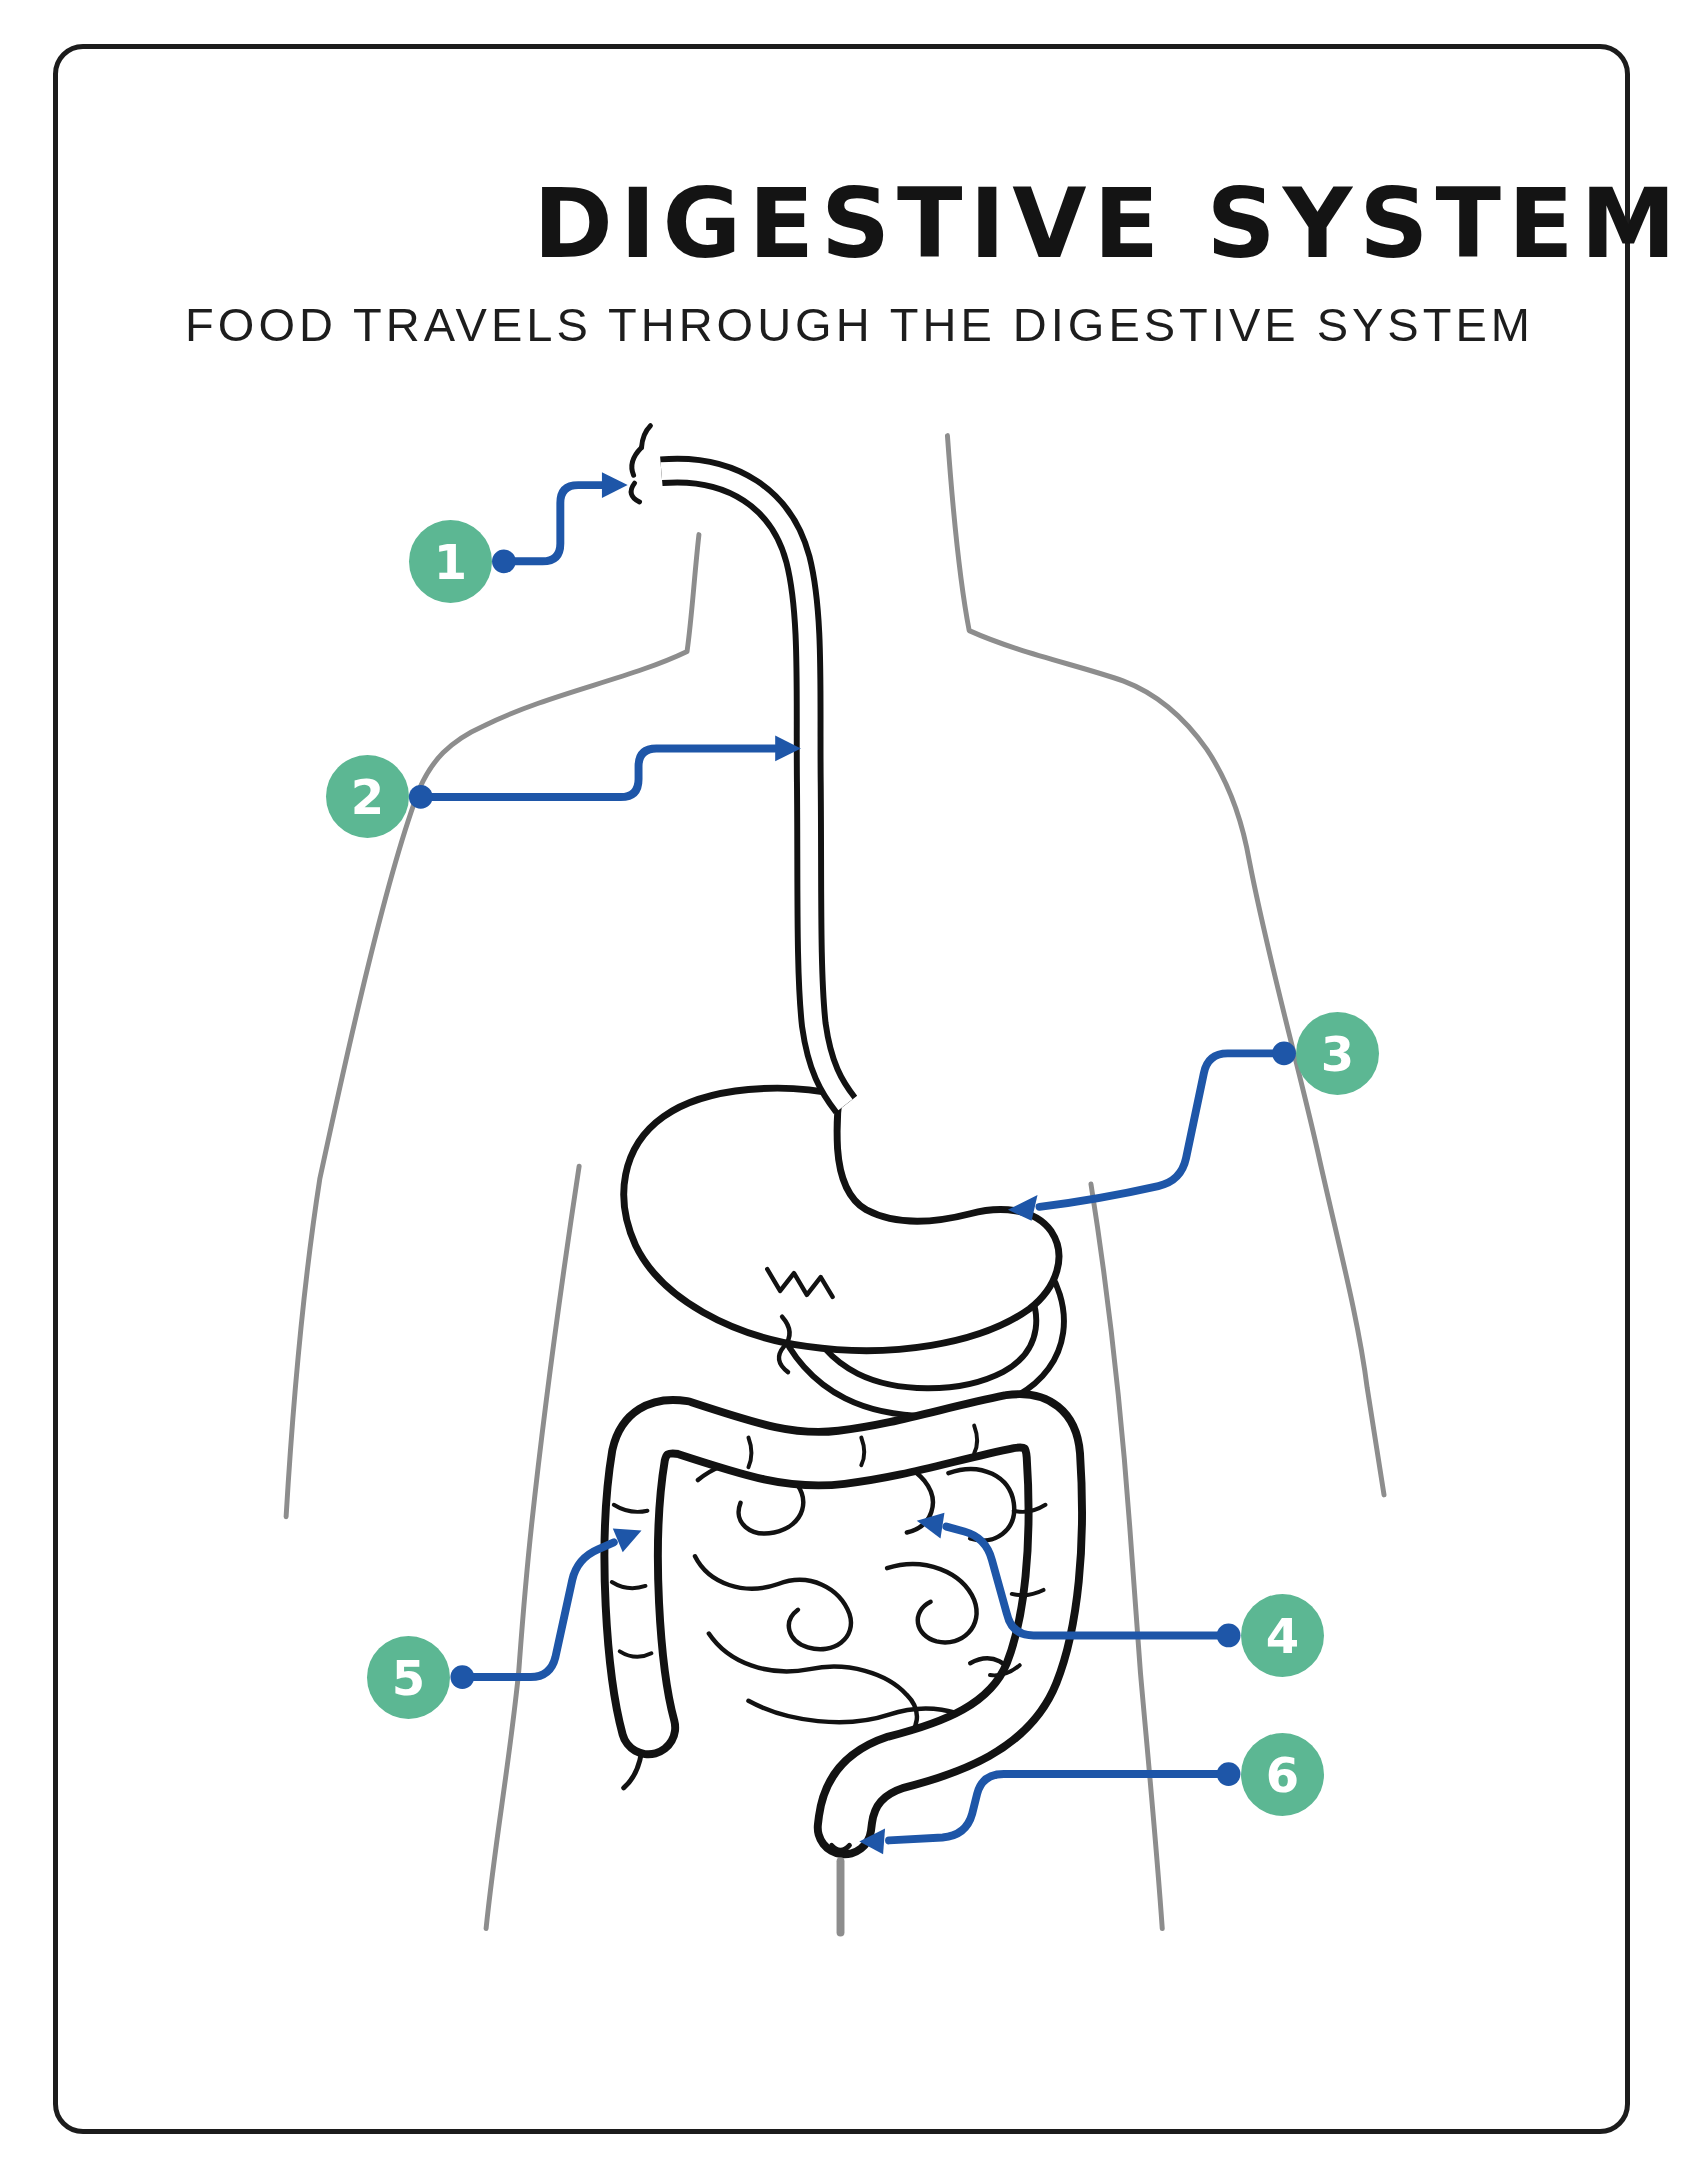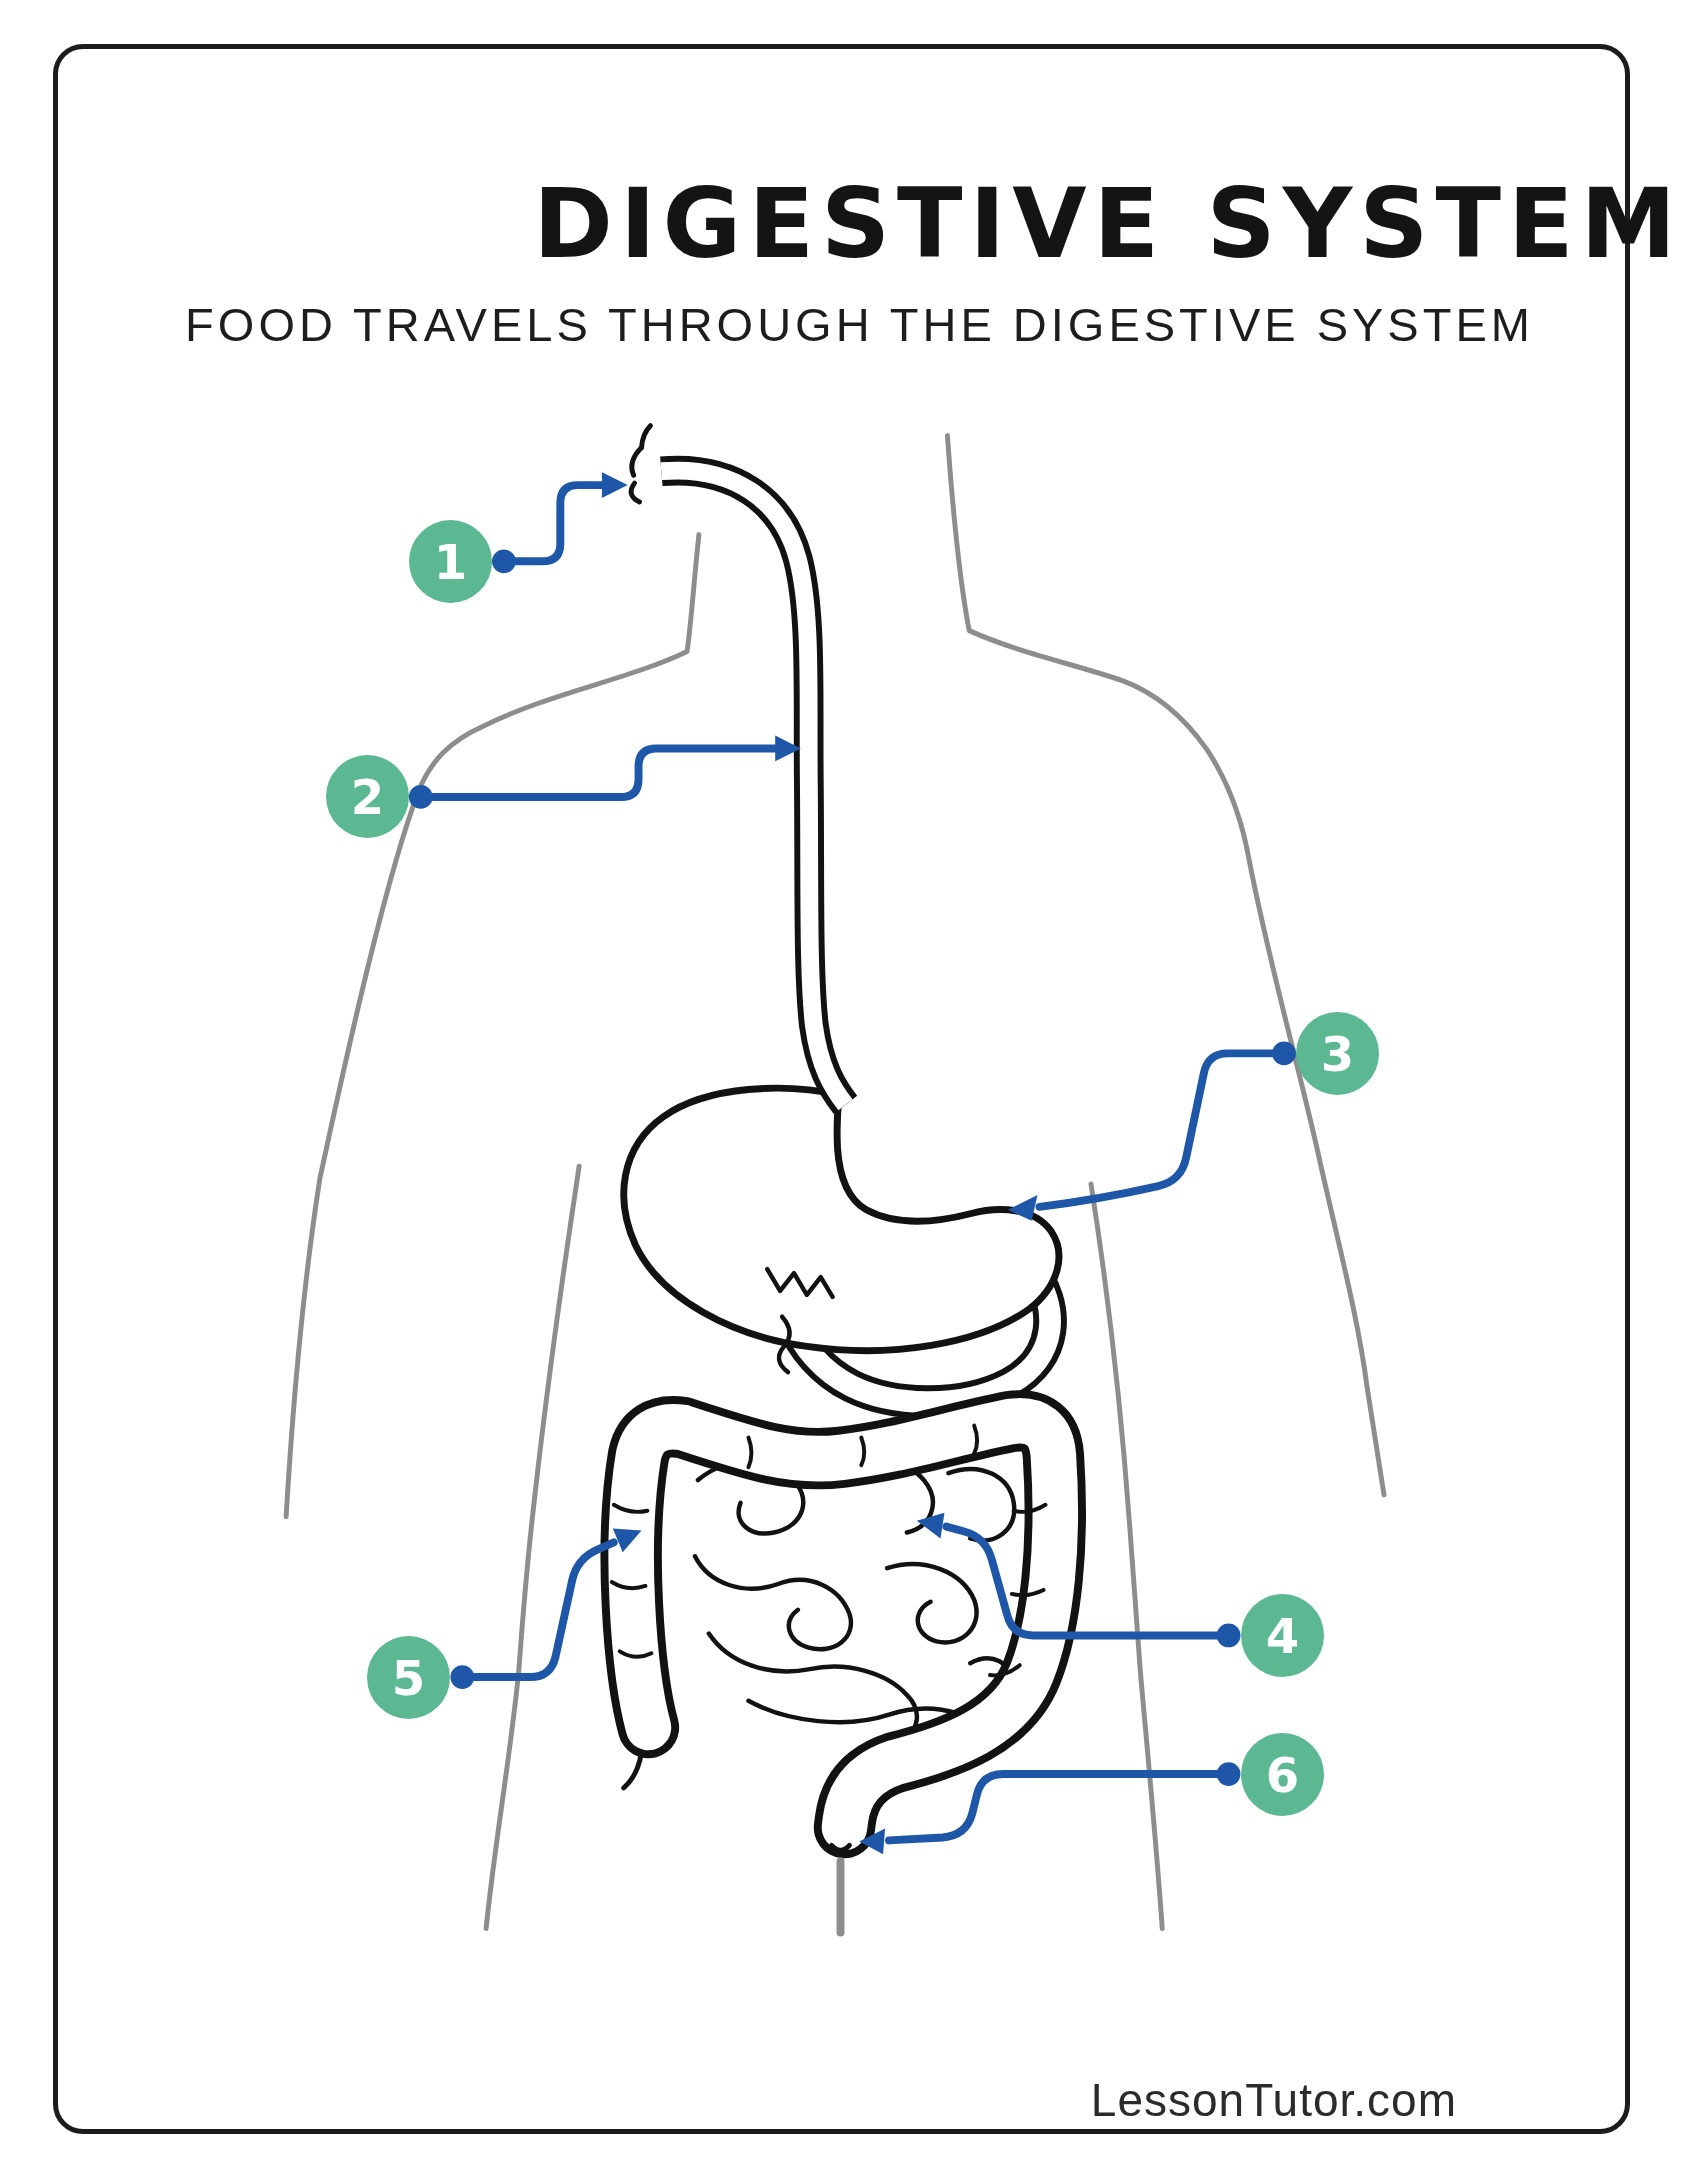--- a/index.html
+++ b/index.html
@@ -170,16 +170,15 @@
   <div class="marker" style="left:1241px;top:1594px">
     <span class="marker-num">4</span>
   </div>
   <div class="marker" style="left:367px;top:1636px">
     <span class="marker-num">5</span>
   </div>
   <div class="marker" style="left:1241px;top:1733px">
     <span class="marker-num">6</span>
   </div>
 
-  <div class="footer">LessonTutor.com</div>
 
 </div>
 
 
 </body></html>

